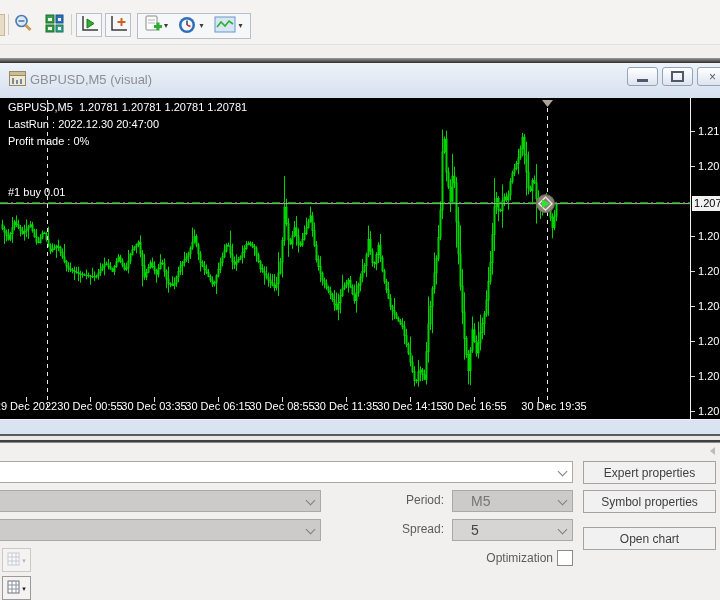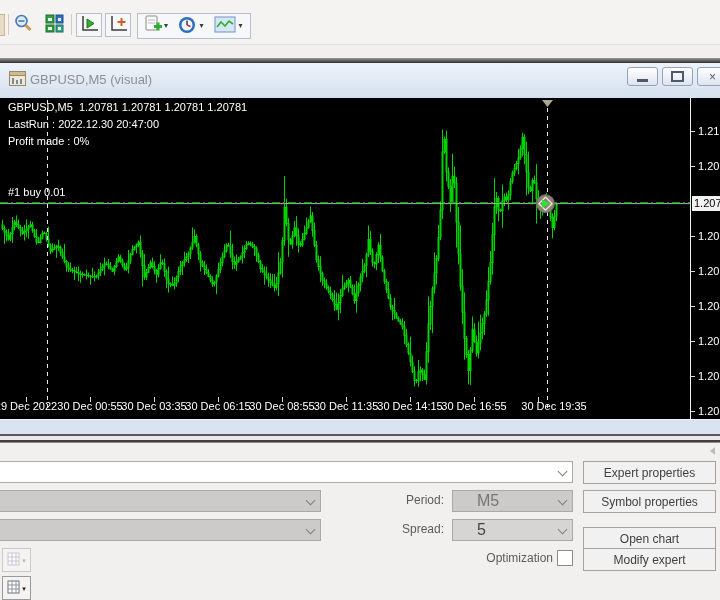--- a/index.html
+++ b/index.html
@@ -36,21 +36,21 @@
   .price-box{position:absolute;left:1px;width:29px;height:15px;background:#f2f2f2;color:#000;
     font-size:11px;line-height:15px;padding-left:2px;}
   .tlabel{position:absolute;top:302px;transform:translateX(-50%);color:#fff;font-size:11px;white-space:nowrap;}
   
   .blue-strip{position:absolute;left:0;top:419px;width:720px;height:15px;background:#d9e3f2;border-top:1px solid #eef3fa;box-sizing:border-box;}
   .win-bottomline{position:absolute;left:0;top:434px;width:720px;height:9px;
     background:linear-gradient(#5a5a5a 0 2px,#e9e9e9 2px 6px,#3f3f3f 6px 8px,#8a8a8a 8px 9px);}
   
   .tester{position:absolute;left:0;top:443px;width:720px;height:157px;background:#f1f0ee;}
   .combo{position:absolute;box-sizing:border-box;height:22px;border:1px solid #a9a9a9;display:flex;align-items:center;}
-  .combo .val{flex:1;font-size:16px;padding-left:24px;}
+  .combo .val{flex:1;font-size:14px;padding-left:18px;}
   .chev{width:9px;height:9px;margin-right:5px;position:relative;}
   .chev::after{content:"";position:absolute;left:1px;top:0;width:6px;height:6px;
     border-right:1px solid #7f7f7f;border-bottom:1px solid #7f7f7f;transform:rotate(45deg);}
   .combo-white{background:#ffffff;}
   .combo-gray{background:#cccbca;}
   .t-label{position:absolute;font-size:12px;color:#5c5c5c;text-align:right;}
   .t-btn{position:absolute;box-sizing:border-box;width:133px;height:23px;background:#f1f1f1;
     border:1px solid #a3a3a3;font-size:12px;color:#3f3f3f;font-family:inherit;padding:0;}
   .checkbox{position:absolute;box-sizing:border-box;width:16px;height:16px;background:#fff;border:1px solid #8a8a8a;}
   .mini-btn{position:absolute;box-sizing:border-box;width:29px;height:24px;background:#f4f3f1;
@@ -277,21 +277,20 @@
         <line x1="1" y1="5" x2="12" y2="5" stroke="#c4cad2"></line>
             <line x1="1" y1="9" x2="12" y2="9" stroke="#c4cad2"></line>
         <line x1="5" y1="1" x2="5" y2="13" stroke="#c4cad2"></line>
             <line x1="9" y1="1" x2="9" y2="13" stroke="#c4cad2"></line>
           </svg>
       </span>
       <span class="dd-arrow" style="color:#b8b8b8">▾</span>
     </button>
     <div class="t-label" style="left:440px;top:108px;width:113px">Optimization</div>
     <div class="checkbox" style="left:557px;top:107px"></div>
-    <button class="t-btn" style="left:583px;top:105px">Modify expert</button>
 
     <button class="mini-btn enabled" style="left:2px;top:133px">
       <span>
         <svg width="13" height="14">
             <rect x="1" y="1" width="11" height="12" fill="#ffffff" stroke="#6a7280"></rect>
         <line x1="1" y1="5" x2="12" y2="5" stroke="#8a93a0"></line>
             <line x1="1" y1="9" x2="12" y2="9" stroke="#8a93a0"></line>
         <line x1="5" y1="1" x2="5" y2="13" stroke="#8a93a0"></line>
             <line x1="9" y1="1" x2="9" y2="13" stroke="#8a93a0"></line>
           </svg>

